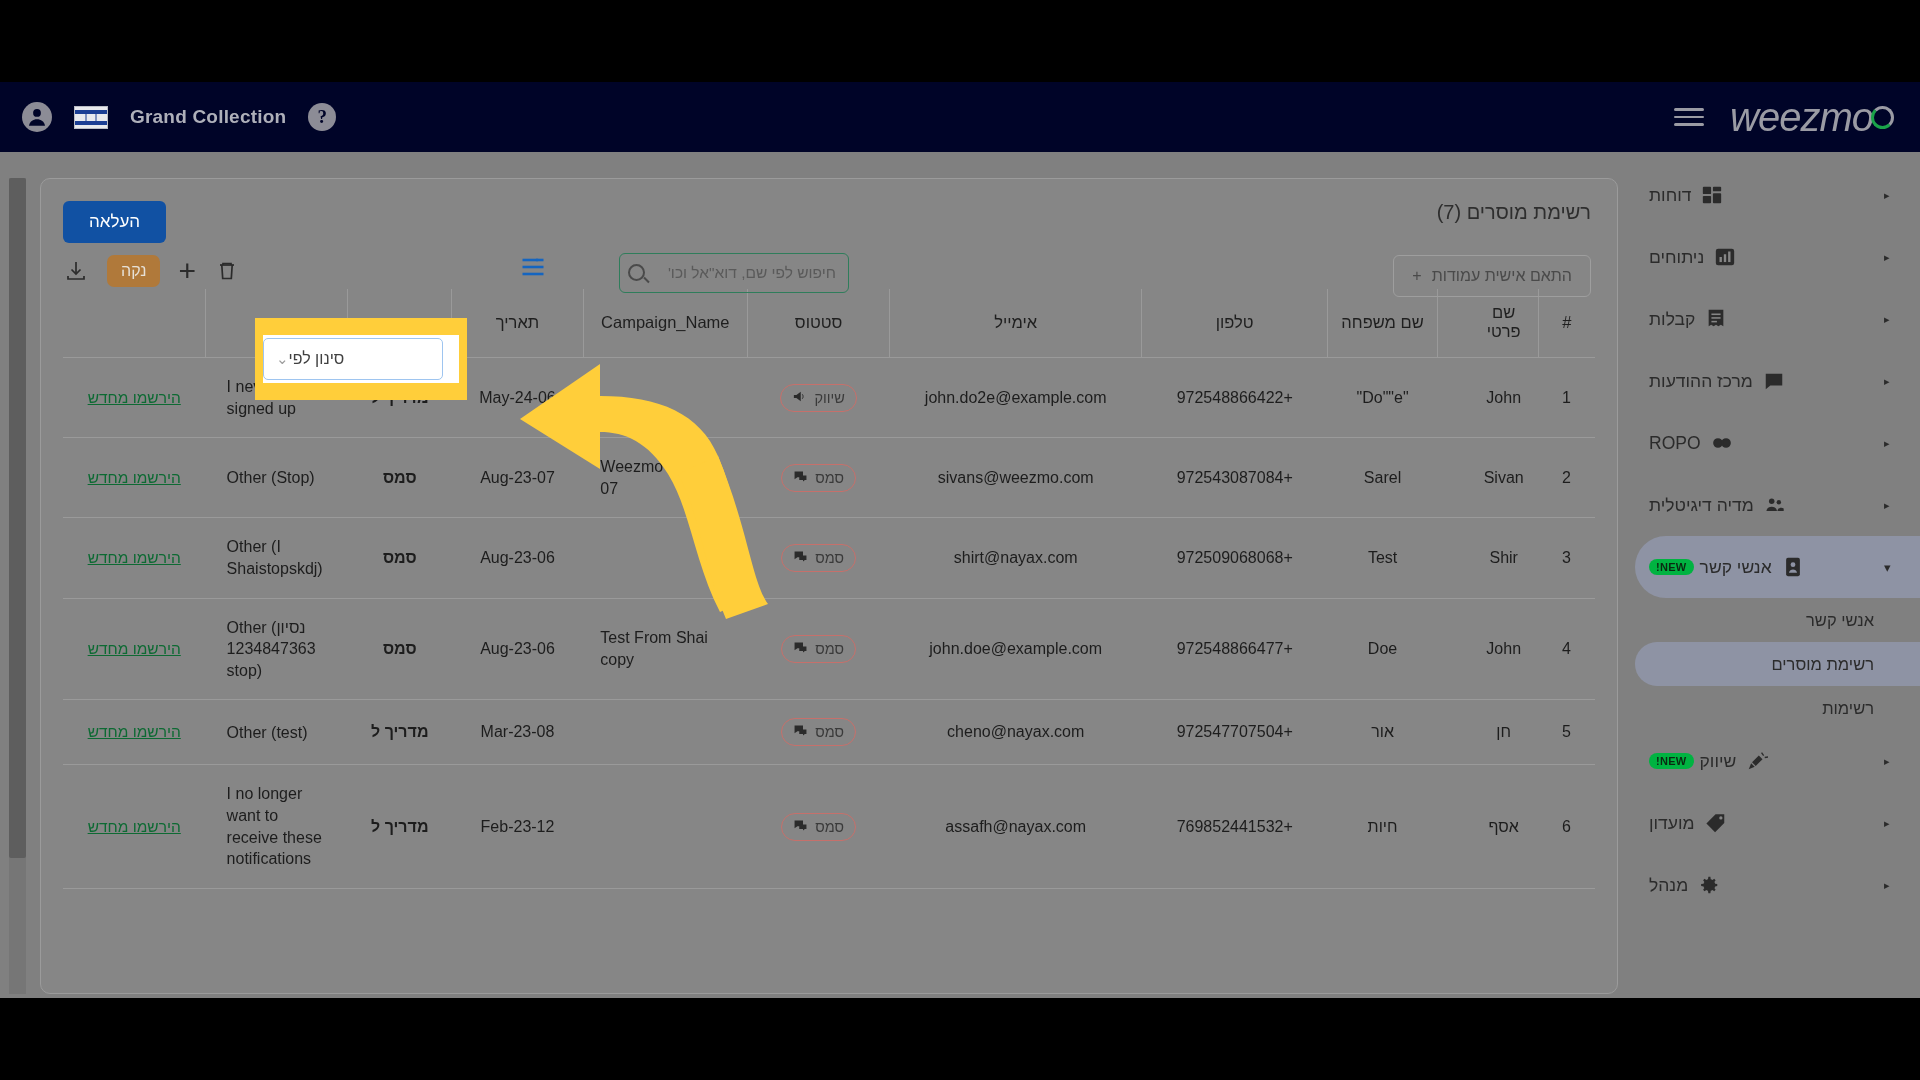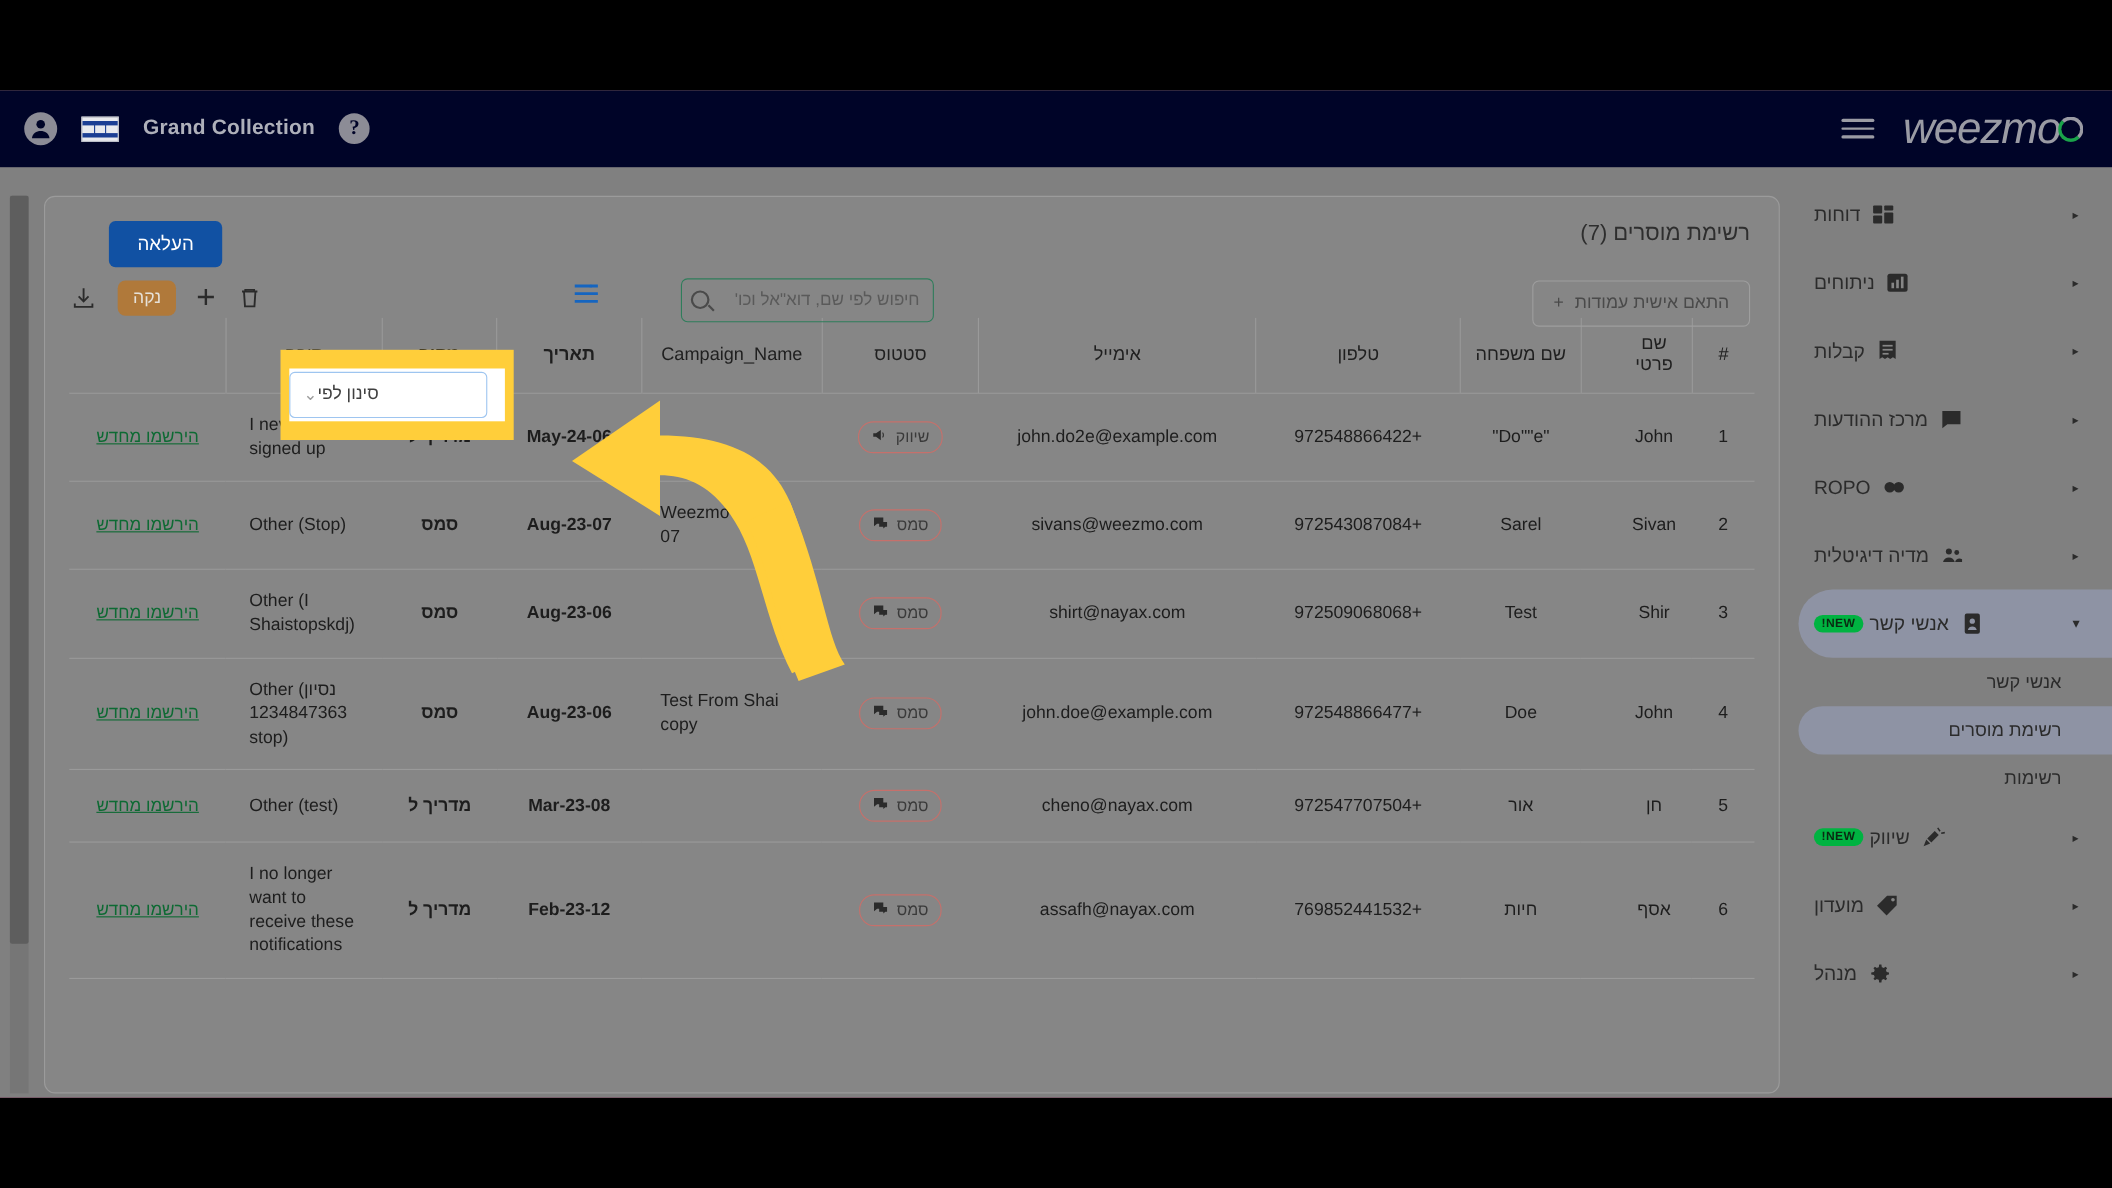--- a/index.html
+++ b/index.html
@@ -2,21 +2,21 @@
 <html><head>
 <meta charset="utf-8">
 <style>
   * { box-sizing: border-box; margin: 0; padding: 0; }
   html, body {
     width: 1920px; height: 1080px;
     background: #000;
     font-family: "Liberation Sans", "DejaVu Sans", sans-serif;
     overflow: hidden;
   }
-  #screen { position: relative; width: 1920px; height: 1080px; background: #ec4899; }
+  #screen { position: relative; width: 1920px; height: 1080px; background: #22c55e; }
 
   
   .bar-top { position:absolute; left:0; top:0; width:1920px; height:82px; background:#000; z-index:60; }
   .bar-bottom { position:absolute; left:0; bottom:0; width:1920px; height:82px; background:#000; z-index:60; }
 
   
   #app { position:absolute; left:0; top:82px; width:1920px; height:916px; background:#808080; overflow:hidden; }
 
   
   #navbar { position:absolute; left:0; top:0; width:1920px; height:70px; background:#000428; display:flex; align-items:center; z-index:30; }
@@ -46,21 +46,21 @@
   .side-label { white-space:nowrap; }
   .badge-new { background:#00b341; color:#0a2a12; font-size:11px; font-weight:bold; border-radius:9px; padding:1.5px 7px 2px; margin-right:6px; letter-spacing:.3px; font-family:"Liberation Sans", sans-serif; }
   .side-sub { height:44px; display:flex; align-items:center; justify-content:flex-start; padding-right:46px; color:#2b2b2b; font-size:16.5px; border-radius:26px 0 0 26px; }
   .side-sub.selected { background:#8e93a4; }
 
   
   #card { position:absolute; left:40px; top:96px; width:1578px; height:816px; background:#868686; border:1px solid #9b9b9b; border-radius:10px; overflow:hidden; }
   .card-head { position:relative; height:110px; }
   .page-title { position:absolute; right:26px; top:22px; font-size:20px; color:#2e2e2e; direction:rtl; }
   .btn-columns { position:absolute; right:26px; top:76px; height:42px; border:1px solid #9e9e9e; border-radius:6px; background:transparent; color:#4a4a4a; font-size:16px; display:flex; align-items:center; gap:10px; padding:0 18px; direction:rtl; }
-  .btn-upload { position:absolute; left:22px; top:22px; background:#1151a3; color:#fff; border:none; border-radius:6px; font-size:17px; padding:11px 26px;margin-left:36px; }
+  .btn-upload { position:absolute; left:22px; top:22px; background:#1151a3; color:#fff; border:none; border-radius:6px; font-size:17px; padding:11px 26px; }
   .toolbar-icons { position:absolute; left:22px; top:76px; display:flex; align-items:center; gap:18px; }
   .tb-ico { width:26px; height:26px; display:flex; align-items:center; justify-content:center; }
   .tb-ico svg { width:24px; height:24px; fill:none; stroke:#2b2b2b; stroke-width:1.7; }
   .btn-clean { background:#b0793a; color:#e6e1d8; border:none; border-radius:7px; font-size:16px; padding:7px 14px; }
   .plus-ico { color:#2b2b2b; font-size:30px; line-height:1; font-weight:300; }
   .sliders-ico { position:absolute; left:478px; top:74px; }
   .sliders-ico svg { width:28px; height:28px; stroke:#1565c0; stroke-width:2.2; fill:none; }
   .search-wrap { position:absolute; left:578px; top:74px; width:230px; height:40px; }
   .search-input { width:100%; height:100%; border:1px solid #2f7d5b; border-radius:6px; background:transparent; direction:rtl; text-align:right; padding:0 12px 0 34px; font-size:15.5px; color:#3b3b3b; font-family:"Liberation Sans", sans-serif; }
   .search-input::placeholder { color:#5a5a5a; }
@@ -77,21 +77,21 @@
   
   .table-wrap { direction:rtl; padding:0 22px; }
   table { width:100%; border-collapse:collapse; direction:rtl; }
   thead th { font-size:16.5px; color:#1f1f1f; font-weight:normal; padding:14px 10px 16px; text-align:center; border-left:1px solid #9a9a9a; vertical-align:middle; }
   thead th:last-child { border-left:none; }
   thead tr { border-bottom:1px solid #9a9a9a; }
   tbody td { font-size:16px; color:#1d1d1d; padding:18px 10px; text-align:center; vertical-align:middle; }
   tbody tr { border-bottom:1px solid #9a9a9a; }
   .col-idx { width:52px; } .col-first { width:92px;padding-left:42px; } .col-last { width:100px; }
   .col-phone { width:170px; } .col-email { width:230px; } .col-status { width:130px; }
-  .col-camp { width:150px; } .col-date { width:120px;font-weight:bold; } .col-src { width:95px;font-weight:bold; }
+  .col-camp { width:150px; } .col-date { width:120px; } .col-src { width:95px;font-weight:bold; }
   .col-reason { width:130px; } .col-action { width:130px; }
   .cell-ltr { direction:ltr; }
   .chip { display:inline-flex; align-items:center; gap:7px; border:1px solid #c6706b; border-radius:14px; padding:4px 11px; font-size:14.5px; color:#3a3a3a; direction:rtl; }
   .chip svg { width:15px; height:15px; fill:#2b2b2b; }
   .resub { color:#0d6a33; text-decoration:underline; font-size:15.5px; }
   .reason-txt { display:block; max-width:100px; margin:0 auto; text-align:left; direction:ltr; line-height:1.35; }
   .camp-txt { display:block; max-width:130px; margin:0 auto; text-align:left; direction:ltr; line-height:1.35; }
 
   
   .scroll-track { position:absolute; left:9px; top:96px; width:17px; height:816px; background:#767676; z-index:25; }

